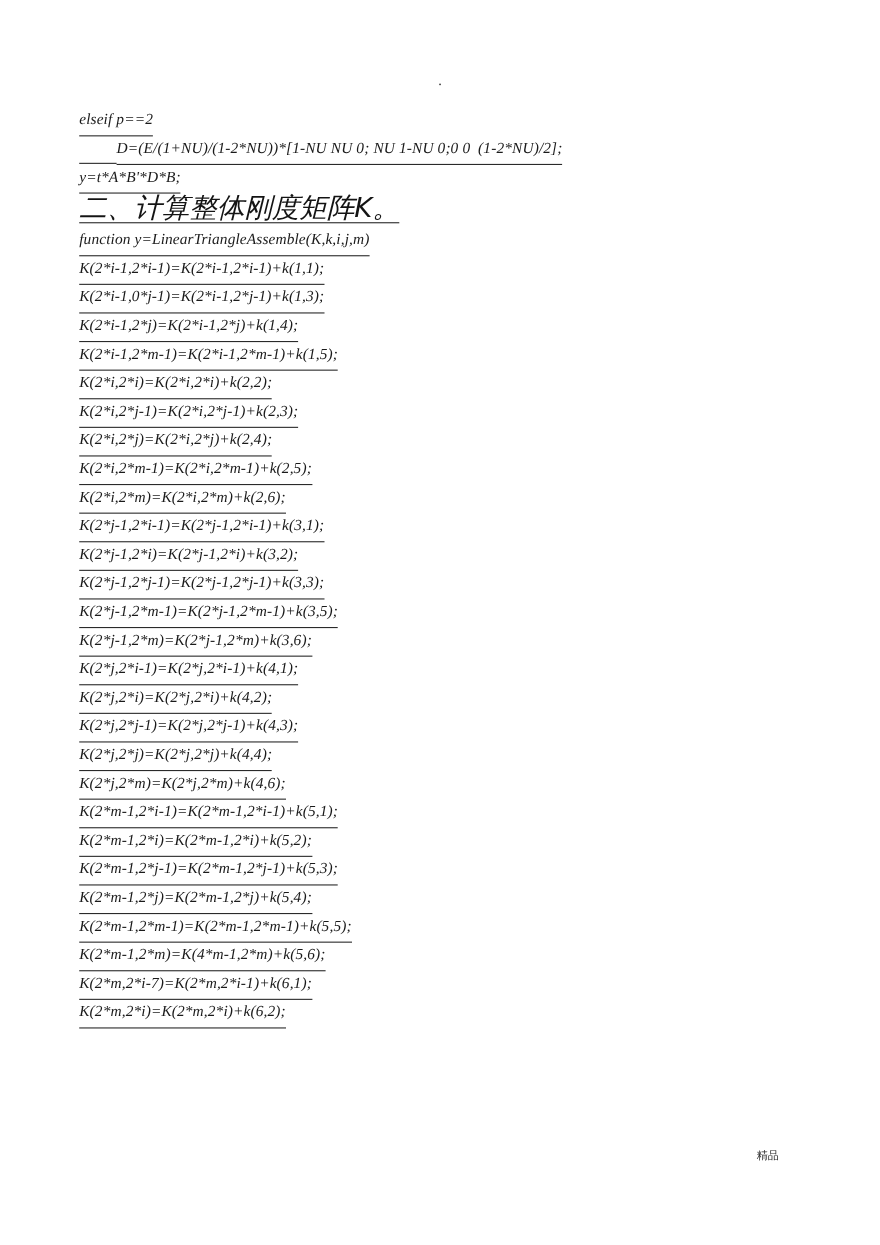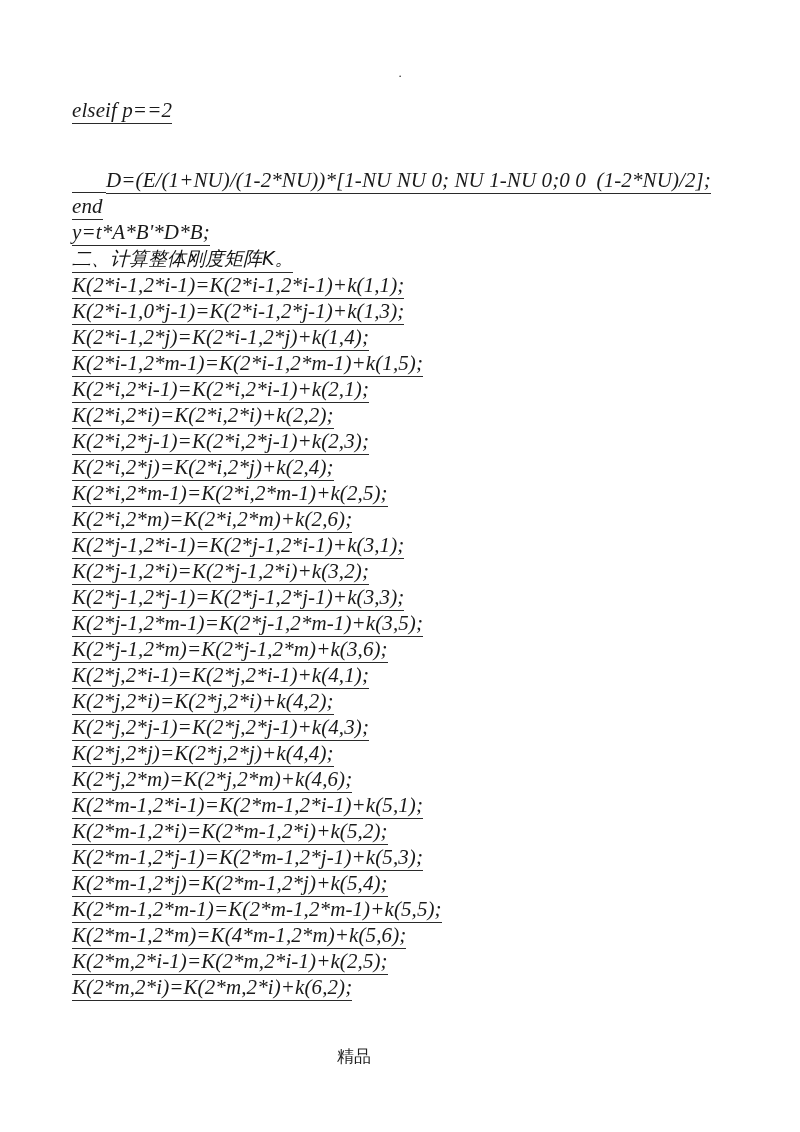--- a/index.html
+++ b/index.html
@@ -31,57 +31,56 @@
   
   .body-text {
     position: absolute;
     left: 72px;
     top: 98px;
     width: 640px;
   }
 
   .line {
     font-style: italic;
-    font-size: 21px;
+    font-size: 14px;
     line-height: 24px;
     color: #1a1a1a;
     white-space: pre;
     letter-spacing: 0.1px;
     
     display: block;
   }
   .line > span.u {
     display: inline-block;
     border-bottom: 1px solid #2a2a2a;
     padding-bottom: 1px;
     white-space: pre;
   }
 
   
   .line.indent > span.u {
     margin-left: 34px;
-    margin-top: 44px;
   }
   
   .line.indent {
     position: relative;
   }
   .line.indent::after {
     content: "";
     position: absolute;
     left: 0;
     bottom: 1px;
     width: 34px;
     border-bottom: 1px solid #2a2a2a;
   }
 
   
   .heading {
     font-style: italic;
-    font-size: 19px;
+    font-size: 25px;
     line-height: 25px;
     color: #141414;
     white-space: pre;
     display: block;
   }
   .heading > span.u {
     display: inline-block;
     border-bottom: 1px solid #2a2a2a;
     padding-bottom: 1px;
     font-family: "DejaVu Sans", "Liberation Sans", sans-serif;
@@ -93,45 +92,44 @@
   .line.gap-before {
     margin-top: 4px;
   }
 
   
   .footer {
     position: absolute;
     left: 0;
     top: 1046px;
     width: 708px;
-    text-align: center;
-    font-size: 17px;
+    text-align: right;
+    font-size: 10px;
     color: #1f1f1f;
     font-family: "DejaVu Sans", "Liberation Sans", sans-serif;
     line-height: 1.2;
   }
 </style>
 </head>
 <body>
 
 <div class="page">
 
   <div class="top-mark">.</div>
 
   <div class="body-text">
       <div class="line"><span class="u">elseif p==2</span></div>
       <div class="line indent"><span class="u">D=(E/(1+NU)/(1-2*NU))*[1-NU NU 0; NU 1-NU 0;0 0  (1-2*NU)/2];</span></div>
-      <div class="line"><span class="u">end</span></div>
       <div class="line"><span class="u">y=t*A*B'*D*B;</span></div>
       <div class="heading"><span class="u">二、计算整体刚度矩阵K。</span></div>
+      <div class="line gap-before"><span class="u">function y=LinearTriangleAssemble(K,k,i,j,m)</span></div>
       <div class="line"><span class="u">K(2*i-1,2*i-1)=K(2*i-1,2*i-1)+k(1,1);</span></div>
       <div class="line"><span class="u">K(2*i-1,0*j-1)=K(2*i-1,2*j-1)+k(1,3);</span></div>
       <div class="line"><span class="u">K(2*i-1,2*j)=K(2*i-1,2*j)+k(1,4);</span></div>
       <div class="line"><span class="u">K(2*i-1,2*m-1)=K(2*i-1,2*m-1)+k(1,5);</span></div>
-      <div class="line"><span class="u">K(2*i,2*i-1)=K(2*i,2*i-1)+k(2,1);</span></div>
       <div class="line"><span class="u">K(2*i,2*i)=K(2*i,2*i)+k(2,2);</span></div>
       <div class="line"><span class="u">K(2*i,2*j-1)=K(2*i,2*j-1)+k(2,3);</span></div>
       <div class="line"><span class="u">K(2*i,2*j)=K(2*i,2*j)+k(2,4);</span></div>
       <div class="line"><span class="u">K(2*i,2*m-1)=K(2*i,2*m-1)+k(2,5);</span></div>
       <div class="line"><span class="u">K(2*i,2*m)=K(2*i,2*m)+k(2,6);</span></div>
       <div class="line"><span class="u">K(2*j-1,2*i-1)=K(2*j-1,2*i-1)+k(3,1);</span></div>
       <div class="line"><span class="u">K(2*j-1,2*i)=K(2*j-1,2*i)+k(3,2);</span></div>
       <div class="line"><span class="u">K(2*j-1,2*j-1)=K(2*j-1,2*j-1)+k(3,3);</span></div>
       <div class="line"><span class="u">K(2*j-1,2*m-1)=K(2*j-1,2*m-1)+k(3,5);</span></div>
       <div class="line"><span class="u">K(2*j-1,2*m)=K(2*j-1,2*m)+k(3,6);</span></div>
@@ -139,19 +137,19 @@
       <div class="line"><span class="u">K(2*j,2*i)=K(2*j,2*i)+k(4,2);</span></div>
       <div class="line"><span class="u">K(2*j,2*j-1)=K(2*j,2*j-1)+k(4,3);</span></div>
       <div class="line"><span class="u">K(2*j,2*j)=K(2*j,2*j)+k(4,4);</span></div>
       <div class="line"><span class="u">K(2*j,2*m)=K(2*j,2*m)+k(4,6);</span></div>
       <div class="line"><span class="u">K(2*m-1,2*i-1)=K(2*m-1,2*i-1)+k(5,1);</span></div>
       <div class="line"><span class="u">K(2*m-1,2*i)=K(2*m-1,2*i)+k(5,2);</span></div>
       <div class="line"><span class="u">K(2*m-1,2*j-1)=K(2*m-1,2*j-1)+k(5,3);</span></div>
       <div class="line"><span class="u">K(2*m-1,2*j)=K(2*m-1,2*j)+k(5,4);</span></div>
       <div class="line"><span class="u">K(2*m-1,2*m-1)=K(2*m-1,2*m-1)+k(5,5);</span></div>
       <div class="line"><span class="u">K(2*m-1,2*m)=K(4*m-1,2*m)+k(5,6);</span></div>
-      <div class="line"><span class="u">K(2*m,2*i-1)=K(2*m,2*i-1)+k(2,5);</span></div>
+      <div class="line"><span class="u">K(2*m,2*i-7)=K(2*m,2*i-1)+k(6,1);</span></div>
       <div class="line"><span class="u">K(2*m,2*i)=K(2*m,2*i)+k(6,2);</span></div>
     </div>
 
   <div class="footer">精品</div>
 
 </div>
 
 </body></html>

